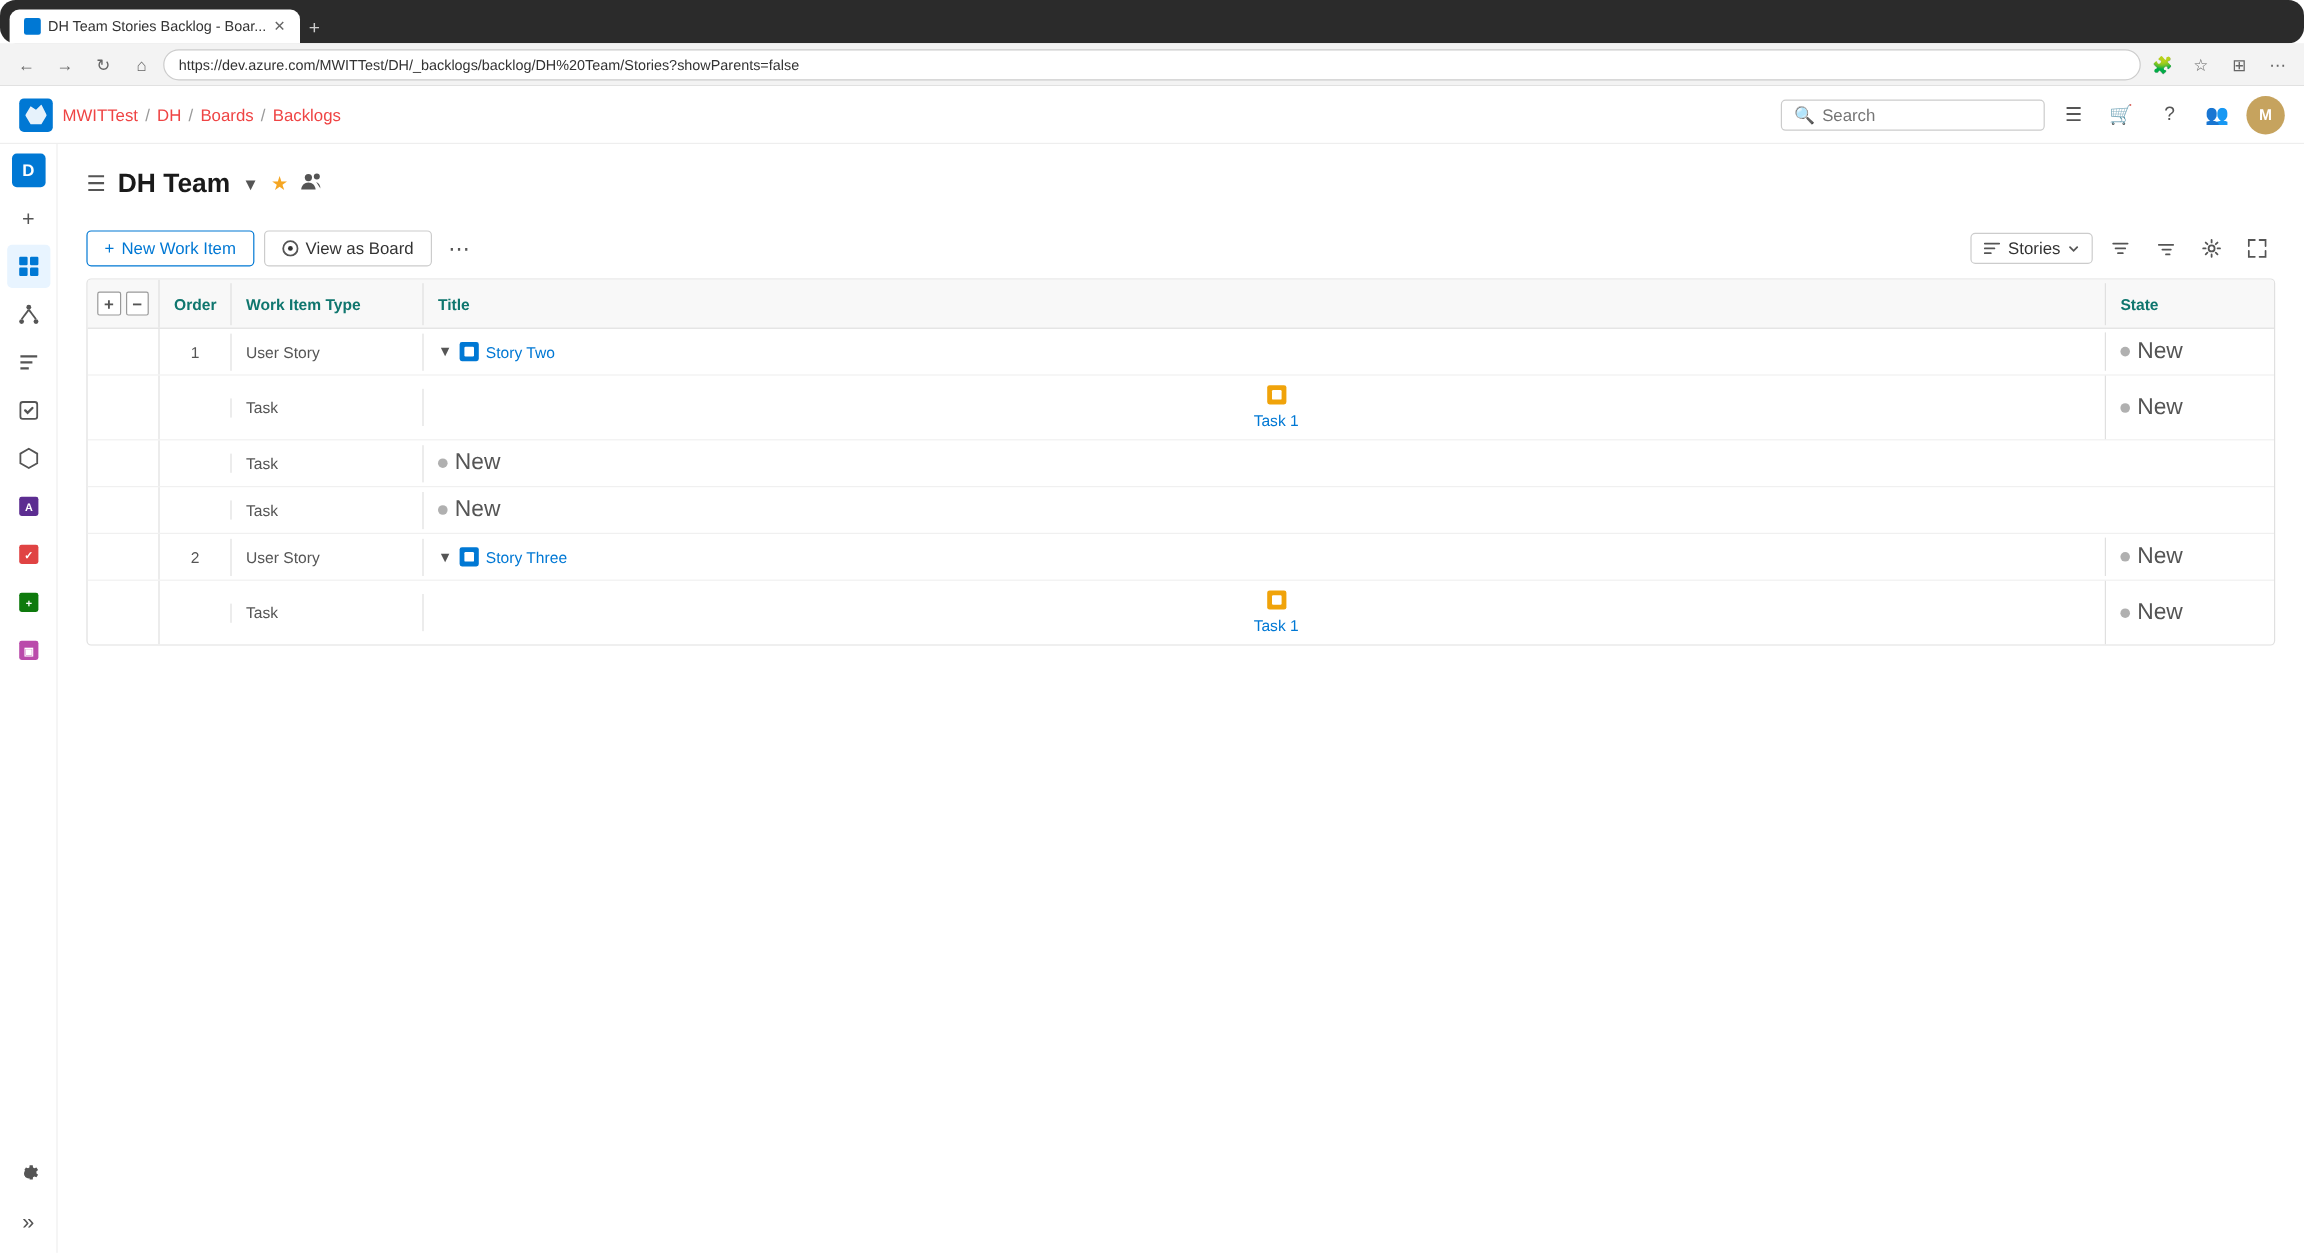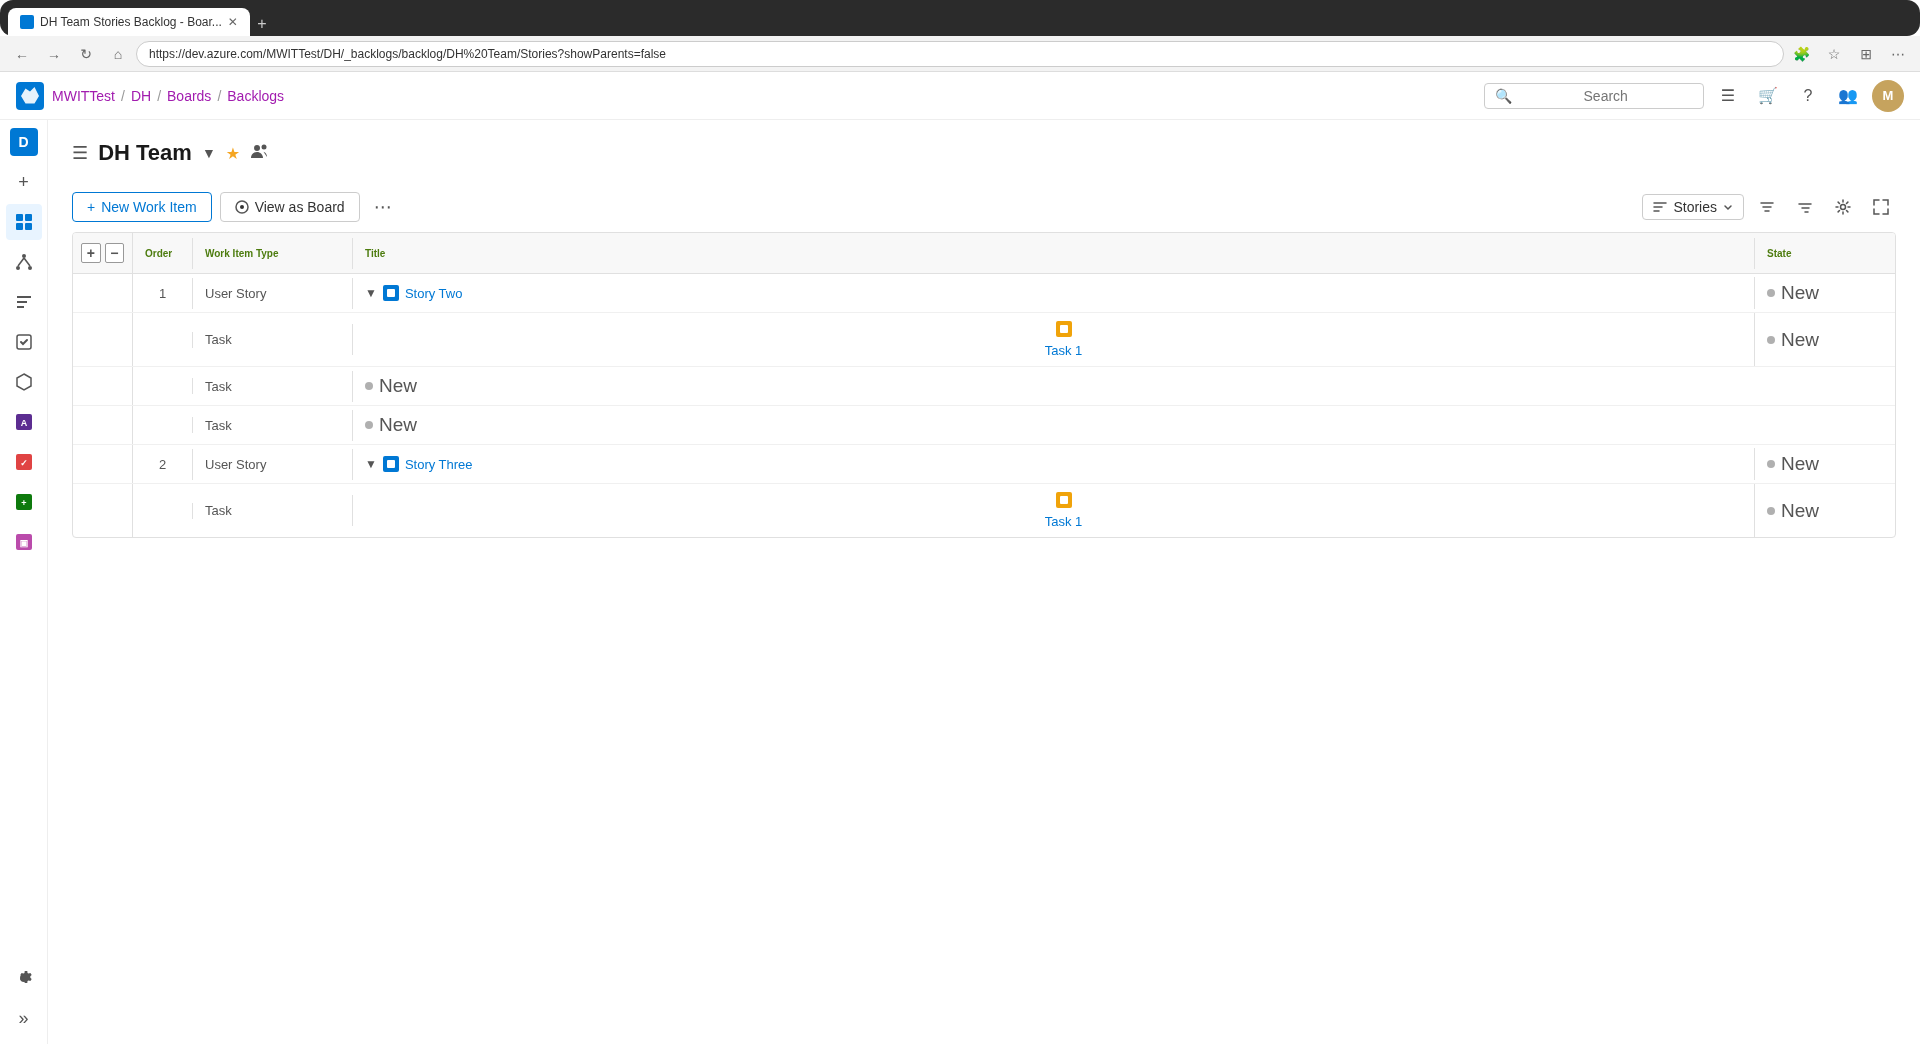--- a/index.html
+++ b/index.html
@@ -73,38 +73,38 @@
       gap: 8px;
       position: fixed;
       top: 72px;
       left: 0;
       right: 0;
       z-index: 100;
     }
     .top-bar-logo { width: 28px; height: 28px; background: #0078d4; border-radius: 4px; display: flex; align-items: center; justify-content: center; color: white; font-weight: bold; font-size: 14px; }
     .breadcrumb { display: flex; align-items: center; gap: 6px; font-size: 14px; color: #333; }
     .breadcrumb-sep { color: #999; }
-    .breadcrumb-link { color: #a21caf; text-decoration: none; cursor: pointer; }
+    .breadcrumb-link { color: #ef4444; text-decoration: none; cursor: pointer; }
     .top-bar-search {
       margin-left: auto;
       display: flex;
       align-items: center;
       gap: 8px;
     }
     .search-box {
       display: flex;
       align-items: center;
       border: 1px solid #ccc;
       border-radius: 4px;
       padding: 4px 10px;
       gap: 6px;
       width: 220px;
       background: #fff;
     }
-    .search-box input { border: none; outline: none; font-size: 14px; width: 100%; color: #701a75; text-align: center; }
+    .search-box input { border: none; outline: none; font-size: 14px; width: 100%; color: #701a75; }
     .top-bar-icons { display: flex; gap: 8px; align-items: center; }
     .top-bar-icon { width: 32px; height: 32px; display: flex; align-items: center; justify-content: center; cursor: pointer; border-radius: 4px; color: #555; font-size: 16px; }
     .avatar { width: 32px; height: 32px; border-radius: 50%; background: #c6a35e; display: flex; align-items: center; justify-content: center; color: white; font-size: 13px; font-weight: bold; cursor: pointer; overflow: hidden; }
 
     
     .sidebar {
       width: 48px;
       background: #fff;
       border-right: 1px solid #eee;
       display: flex;
@@ -273,23 +273,23 @@
       align-items: center;
       justify-content: center;
       cursor: pointer;
       font-size: 14px;
       font-weight: bold;
       color: #555;
       background: #fff;
     }
     .th-cell {
       padding: 10px 12px;
-      font-size: 10px;
+      font-size: 13px;
       font-weight: 600;
-      color: #4d7c0f;
+      color: #0f766e;
       border-right: 1px solid #e0e0e0;
     }
     .th-cell:last-child { border-right: none; }
 
     .table-row {
       display: grid;
       grid-template-columns: 60px 60px 160px 1fr 140px;
       border-bottom: 1px solid #f0f0f0;
       align-items: center;
       min-height: 38px;

